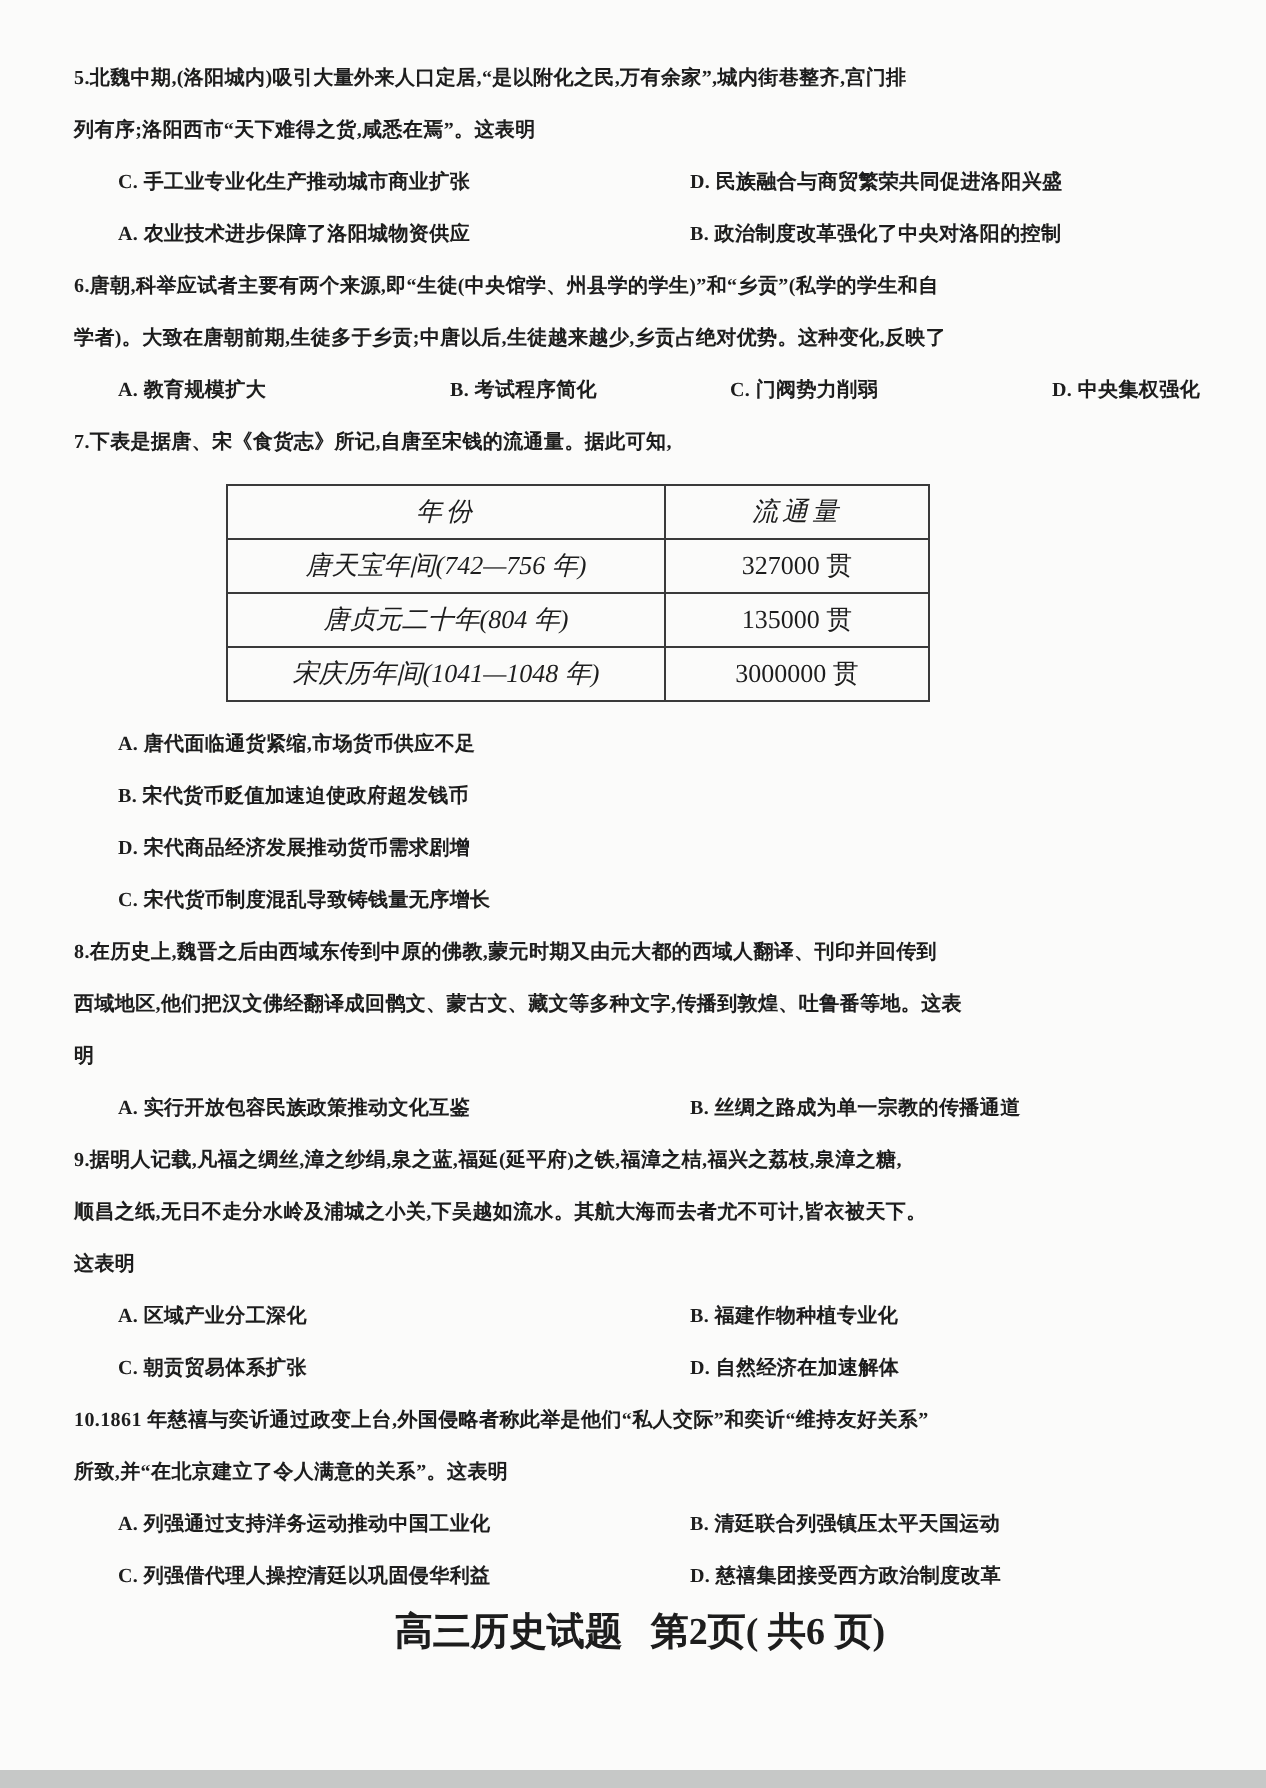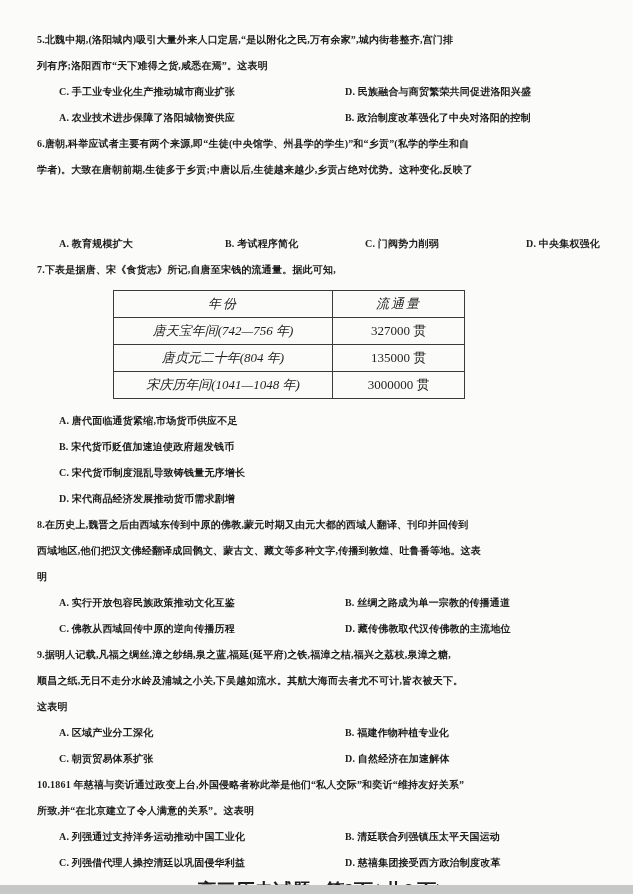--- a/index.html
+++ b/index.html
@@ -16,21 +16,21 @@
     font-size: 10px;
     line-height: 26px;
     font-weight: 600;
     white-space: nowrap;
     letter-spacing: 0.2px;
   }
   .opt-row { padding-left: 22px; }
   .opt { display: inline-block; }
   .col1 { width: 286px; }           
   .q6w1 { width: 166px; }           
-  .q6w2 { width: 140px; margin-top: 48px; }
+  .q6w2 { width: 140px; }
   .q6w3 { width: 161px; }
   table.flow {
     border-collapse: collapse;
     margin: 7px 0 9px 76px;
     border: 1.5px solid #3a3a3a;
   }
   table.flow td {
     border: 1px solid #3a3a3a;
     height: 26px;
     text-align: center;
@@ -98,33 +98,30 @@
           <td class="c-amt">135000 贯</td>
         </tr>
         <tr>
           <td class="c-year">宋庆历年间(1041—1048 年)</td>
           <td class="c-amt">3000000 贯</td>
         </tr>
       </tbody>
     </table>
     <div class="line opt-row">A. 唐代面临通货紧缩,市场货币供应不足</div>
     <div class="line opt-row">B. 宋代货币贬值加速迫使政府超发钱币</div>
+    <div class="line opt-row">D. 宋代商品经济发展推动货币需求剧增</div>
     <div class="line opt-row">C. 宋代货币制度混乱导致铸钱量无序增长</div>
-    <div class="line opt-row">D. 宋代商品经济发展推动货币需求剧增</div>
   </div>
 
   <div>
     <div class="line">8.在历史上,魏晋之后由西域东传到中原的佛教,蒙元时期又由元大都的西域人翻译、刊印并回传到</div>
     <div class="line">西域地区,他们把汉文佛经翻译成回鹘文、蒙古文、藏文等多种文字,传播到敦煌、吐鲁番等地。这表</div>
     <div class="line">明</div>
     <div class="line opt-row">
       <span class="opt col1">A. 实行开放包容民族政策推动文化互鉴</span><span class="opt">B. 丝绸之路成为单一宗教的传播通道</span>
-    </div>
-    <div class="line opt-row">
-      <span class="opt col1">C. 佛教从西域回传中原的逆向传播历程</span><span class="opt">D. 藏传佛教取代汉传佛教的主流地位</span>
     </div>
   </div>
 
   <div>
     <div class="line">9.据明人记载,凡福之绸丝,漳之纱绢,泉之蓝,福延(延平府)之铁,福漳之桔,福兴之荔枝,泉漳之糖,</div>
     <div class="line">顺昌之纸,无日不走分水岭及浦城之小关,下吴越如流水。其航大海而去者尤不可计,皆衣被天下。</div>
     <div class="line">这表明</div>
     <div class="line opt-row">
       <span class="opt col1">A. 区域产业分工深化</span><span class="opt">B. 福建作物种植专业化</span>
     </div>

